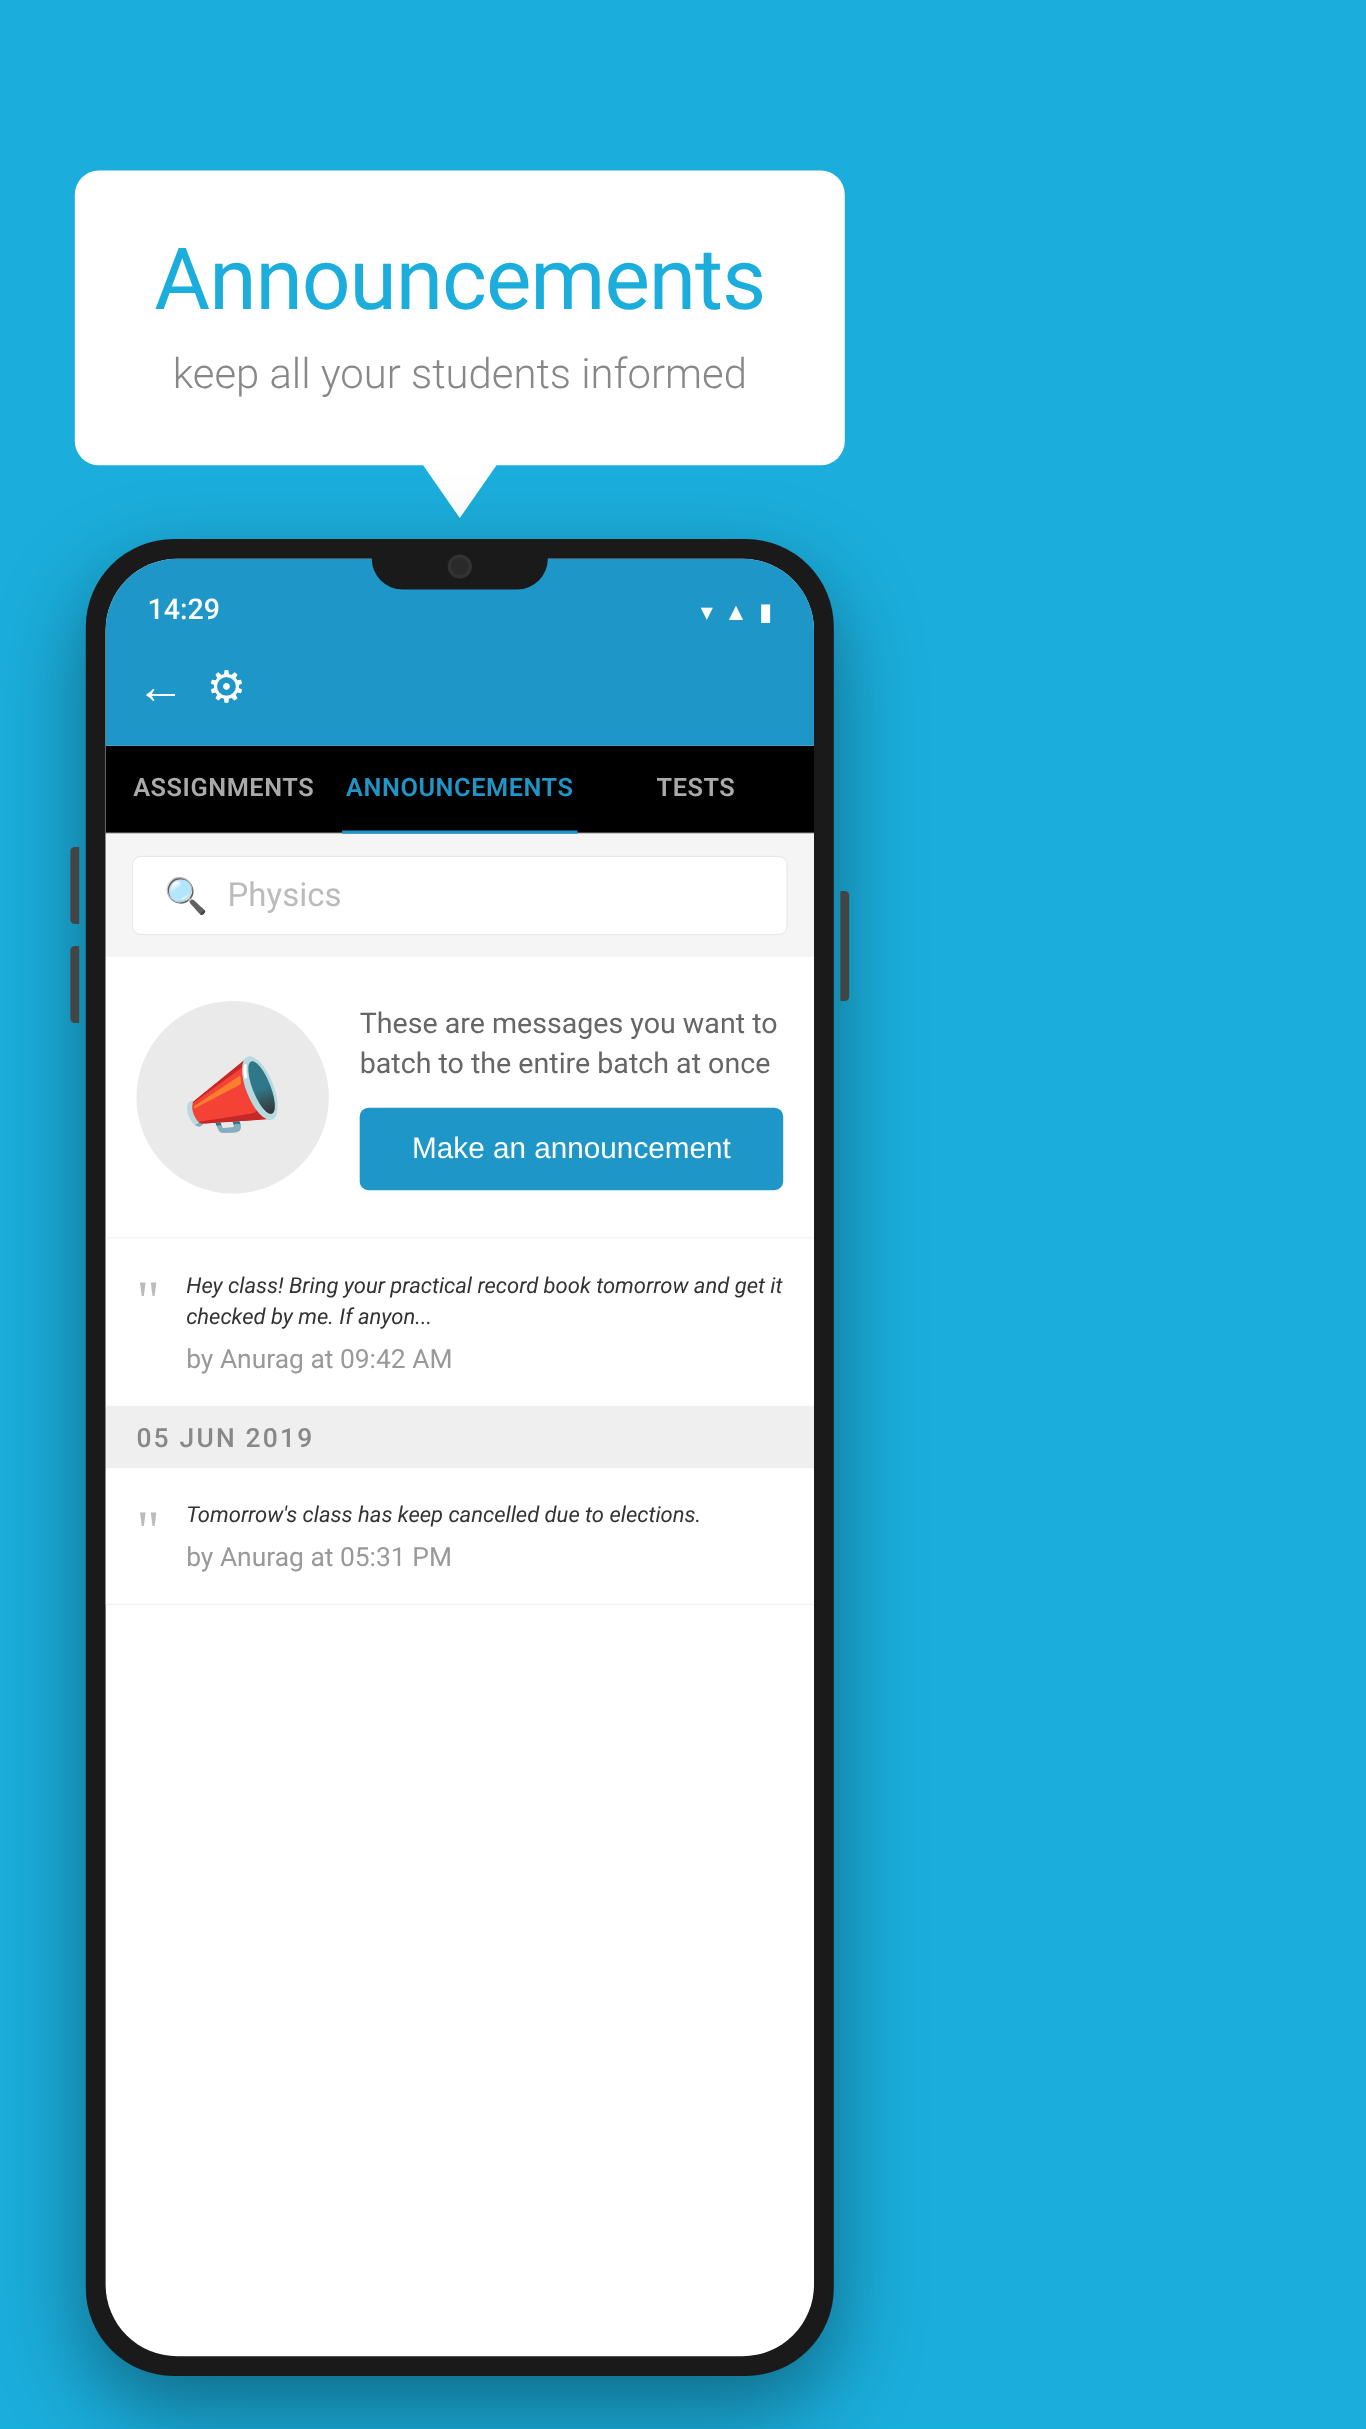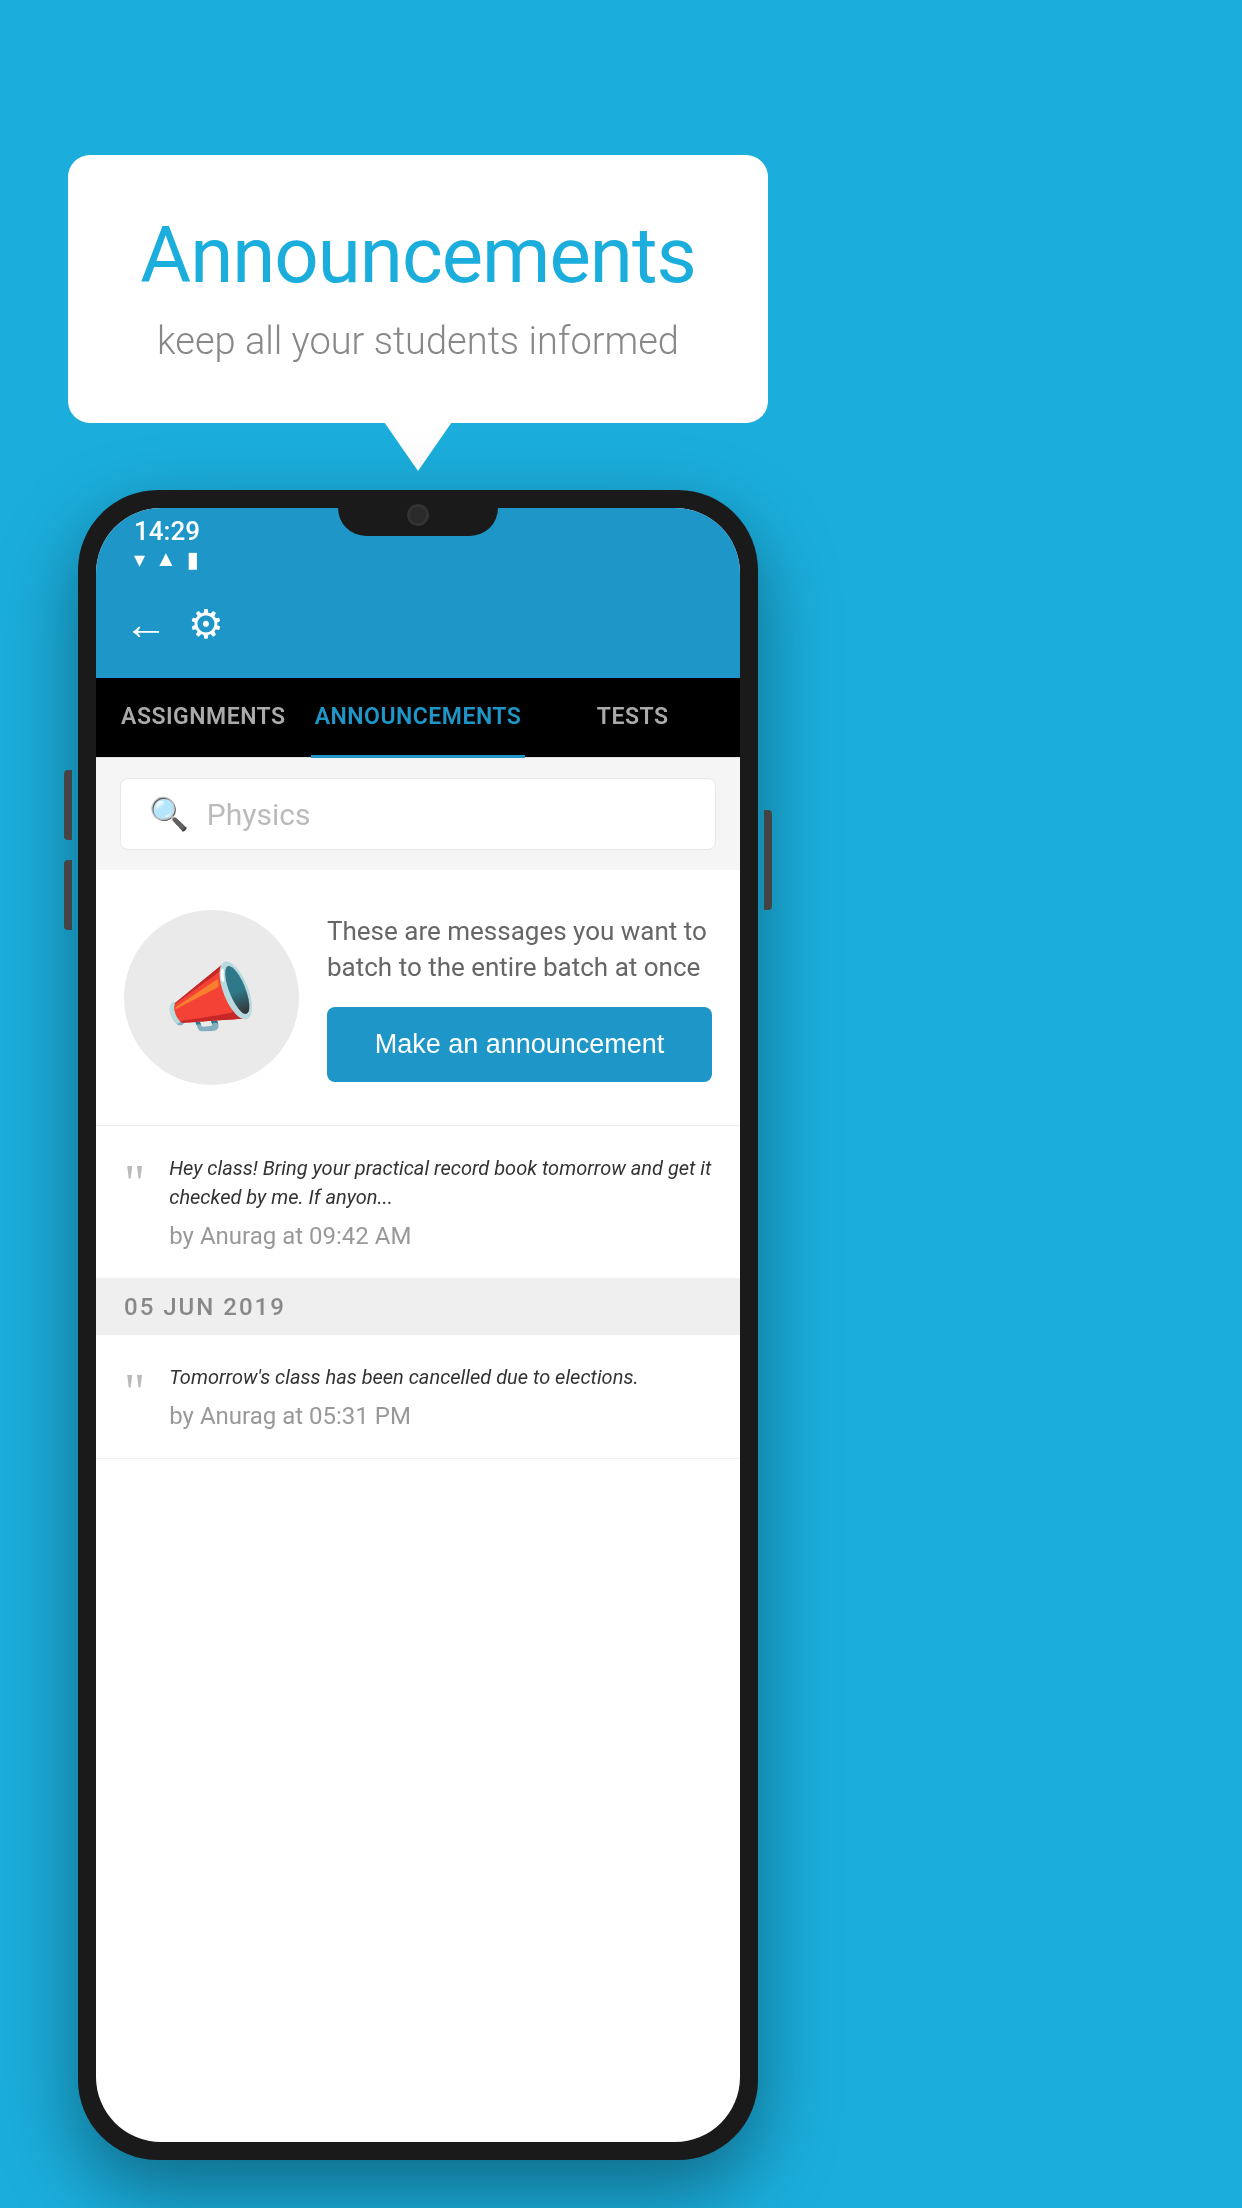--- a/index.html
+++ b/index.html
@@ -107,25 +107,24 @@
       border-radius: 65px;
       overflow: hidden;
       position: relative;
     }
 
     
     .status-bar {
       background: #1e96c8;
       height: 62px;
       display: flex;
-      align-items: flex-start;
+      align-items: flex-end;
       justify-content: space-between;
       padding: 0 38px;
       padding-top: 8px;
-      flex-direction: column;
     }
 
     .status-time {
       color: white;
       font-size: 26px;
       font-weight: 500;
     }
 
     .status-icons {
       display: flex;
@@ -434,20 +433,20 @@
         </div>
       </div>
 
       <div class="date-separator">
         <span>05  JUN  2019</span>
       </div>
 
       <div class="announcement-item">
         <div class="quote-icon">"</div>
         <div class="announcement-content">
-          <div class="announcement-text">Tomorrow's class has been cancelled due to elections.</div>
+          <div class="announcement-text">Tomorrow's class has keep cancelled due to elections.</div>
           <div class="announcement-meta">by Anurag at 05:31 PM</div>
         </div>
       </div>
 
     </div>
   </div>
 </div>
 
 </body></html>

